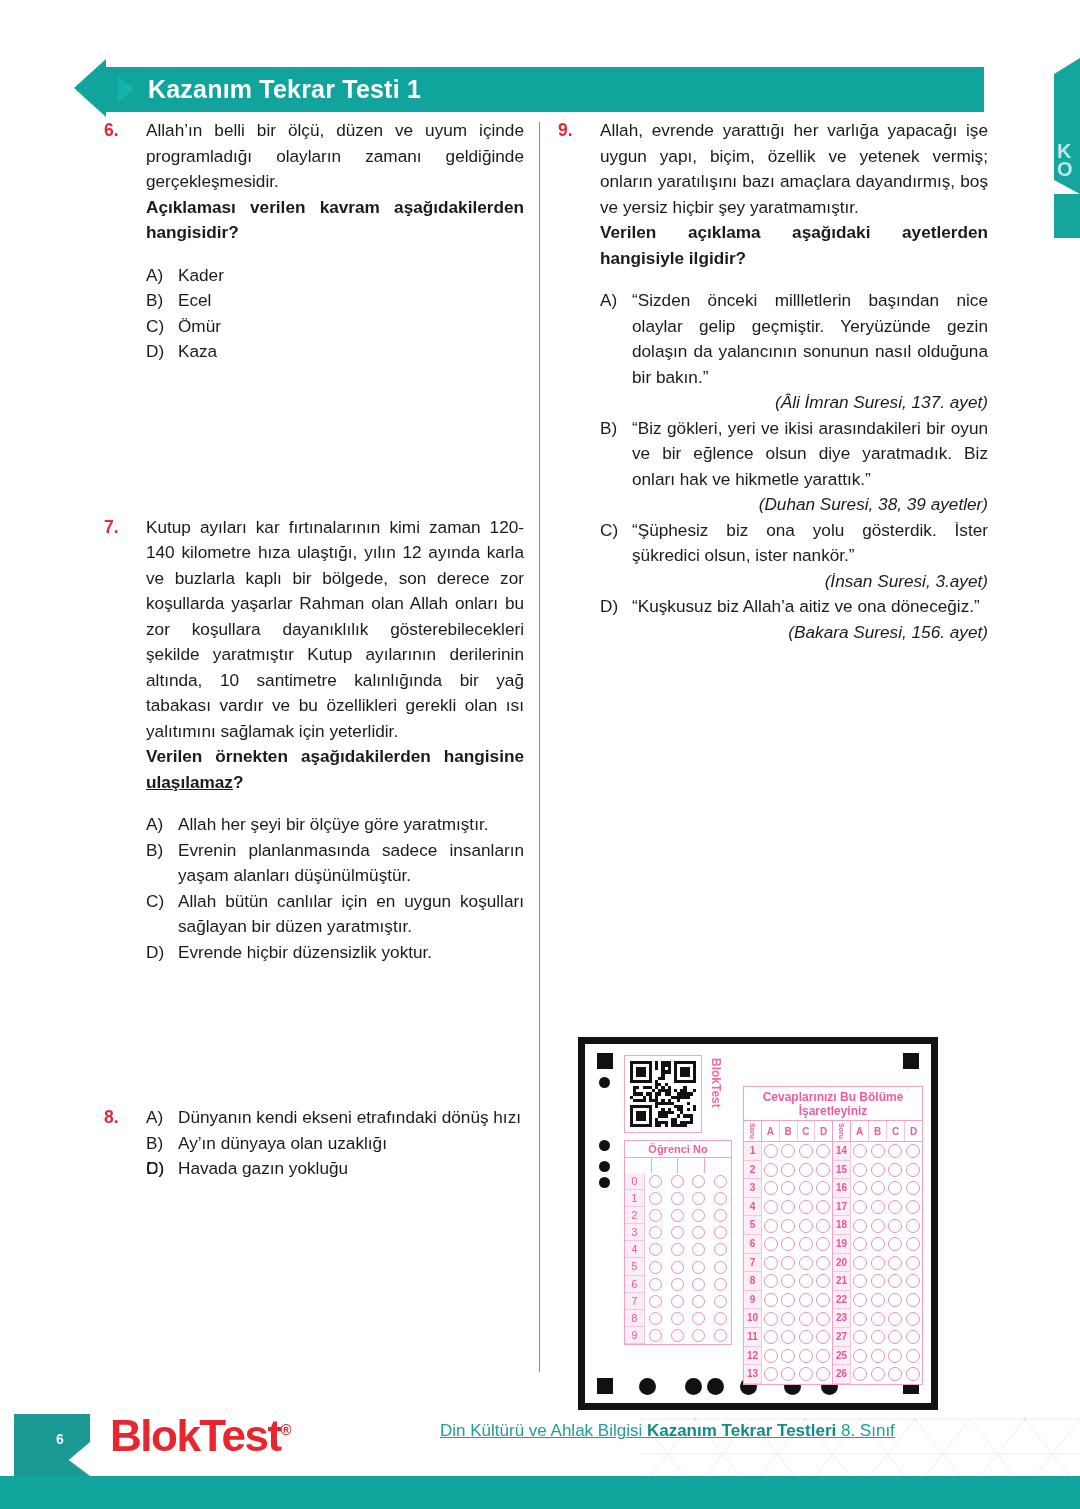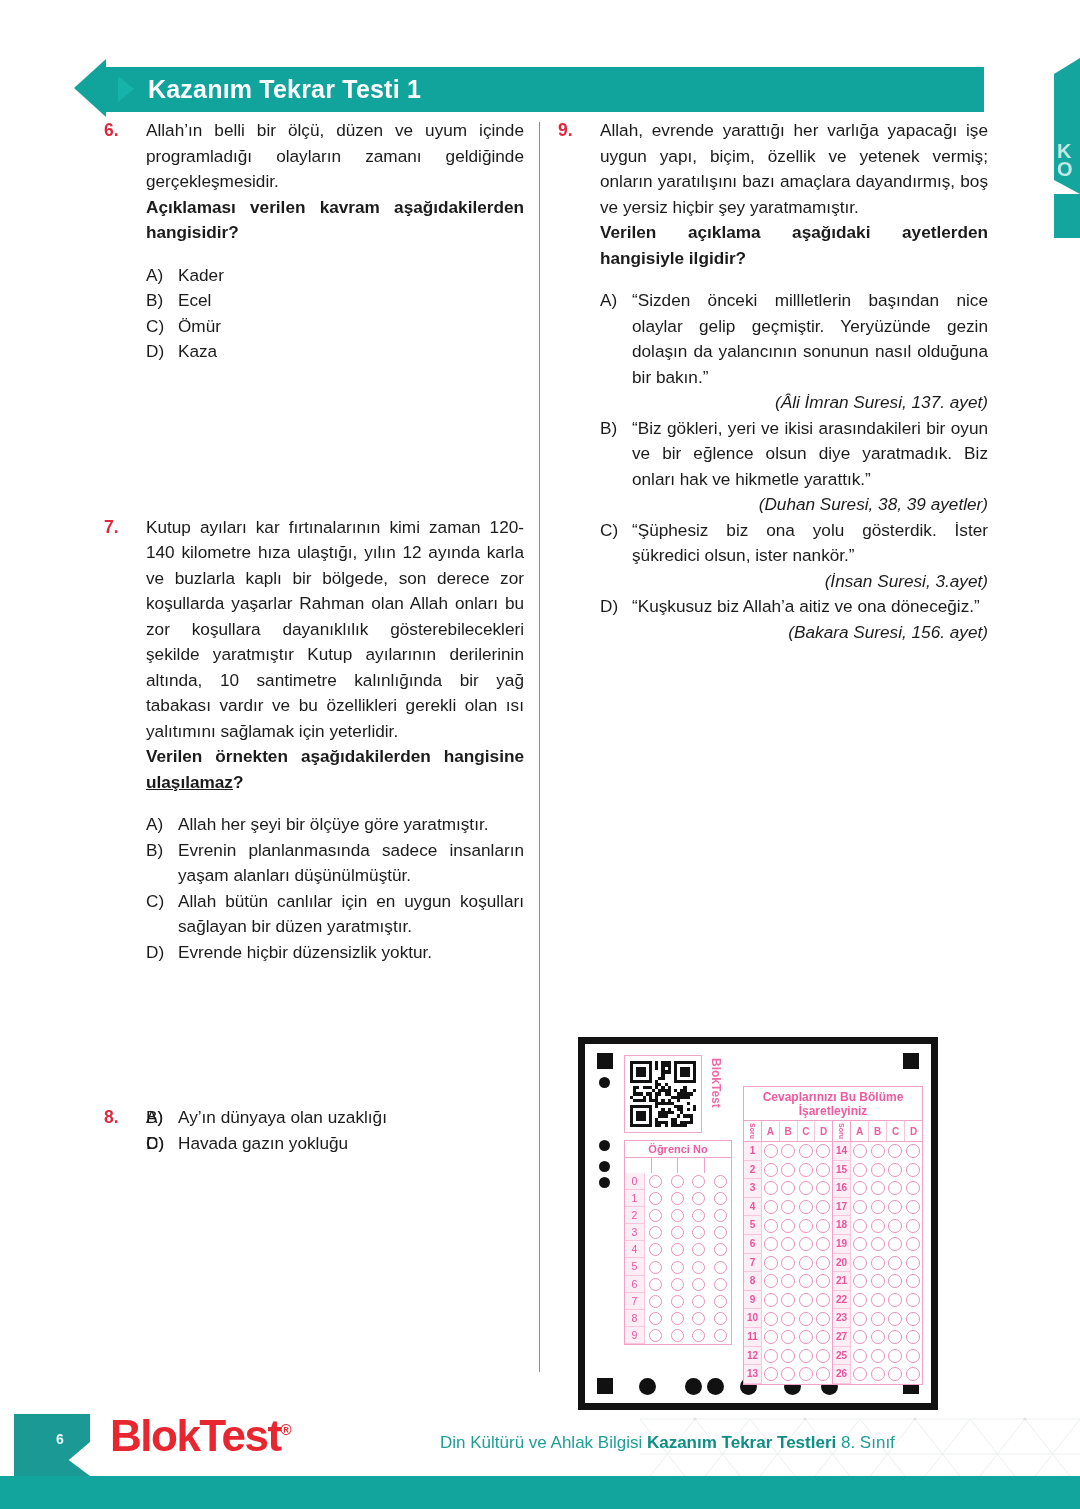--- a/index.html
+++ b/index.html
@@ -194,22 +194,22 @@
   .page-num {
     position: absolute; left: 56px; bottom: 62px;
     color: #e8f5f4; font-size: 14px; font-weight: bold;
   }
   .brand-footer {
     position: absolute; left: 110px; bottom: 48px;
     font-size: 44px; font-weight: bold; color: #e8262f; letter-spacing: -1.5px;
   }
   .brand-footer sup { font-size: 15px; vertical-align: super; }
   .footer-text {
-    position: absolute; left: 440px; bottom: 56px;
-    font-size: 17px; color: #1f9e98;
+    position: absolute; left: 440px; bottom: 68px;
+    font-size: 17px; color: #1f9e98; text-decoration: underline;
   }
   .footer-text b { color: #0f8d87; }
 </style>
 </head>
 <body>
 
 <div class="page">
 
   <div class="side-tab">
     <div class="side-tab-label">
@@ -274,20 +274,21 @@
           <span>Evrende hiçbir düzensizlik yoktur.</span>
         </div>
       </div>
     </div>
 
     <div class="q" style="margin-top:140px;">
       <span class="q-num">8.</span>
       <div class="opts">
         <div class="opt">
           <span class="opt-let">A)</span>
+          <span>Dünyanın kendi ekseni etrafındaki dönüş hızı</span>
         </div>
         <div class="opt">
           <span class="opt-let">B)</span>
           <span>Ay’ın dünyaya olan uzaklığı</span>
         </div>
         <div class="opt">
           <span class="opt-let">C)</span>
         </div>
         <div class="opt">
           <span class="opt-let">D)</span>

